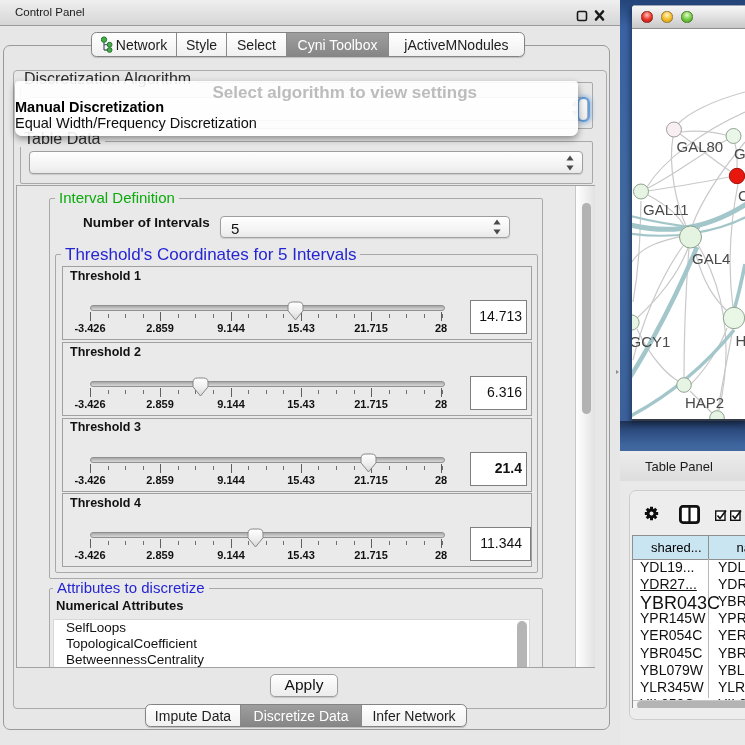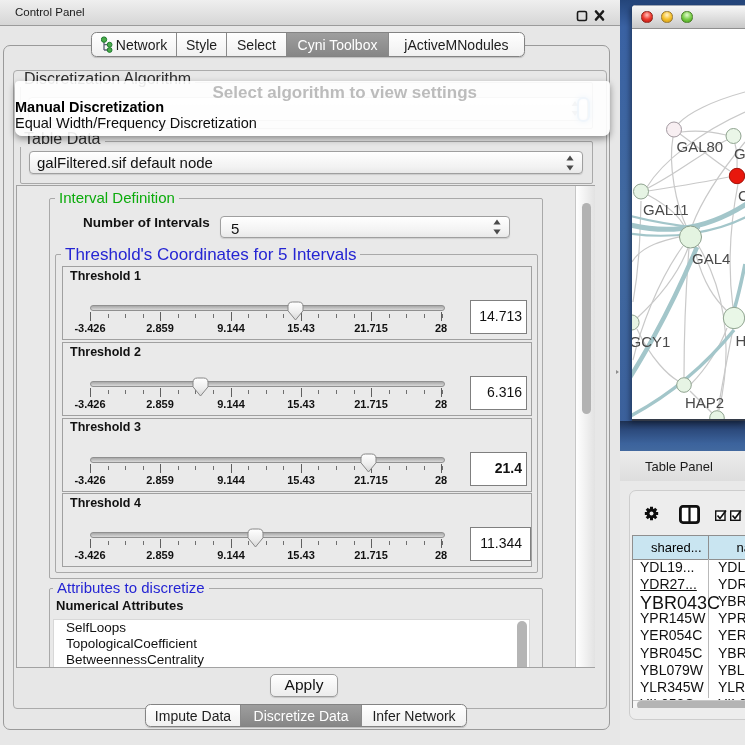--- a/index.html
+++ b/index.html
@@ -54,21 +54,20 @@
 <div class="a" style="left:28px;top:97px;width:558px;height:22px;border:1px solid #b7b7b7;border-radius:4px;background:linear-gradient(#fbfbfb,#ededed);"></div>
 <svg class="a" style="left:570px;top:100px;" width="10" height="17" viewBox="0 0 10 17">
  <path d="M5,1 L8.4,6 L1.6,6 Z" fill="#9a9a9a"></path>
     <path d="M5,16 L8.4,11 L1.6,11 Z" fill="#9a9a9a"></path>
 </svg>
 <div class="a" style="left:577px;top:97px;width:9px;height:21px;border:2.5px solid rgba(80,145,212,0.85);
  border-radius:6px;box-shadow:0 0 4px 1.5px rgba(80,145,212,0.5), inset 0 0 2px rgba(80,145,212,0.4);"></div>
 <div class="gbox" style="left:20px;top:141px;width:571px;height:41px;"></div>
 <div class="gtl" style="left:20px;top:131.3px;color:#2c2c2c;">Table Data</div>
 <div class="combo" style="left:29px;top:151px;width:552px;height:21px;">
- <div class="tx" style="top:2px;left:7px;">galFiltered.sif default node</div>
  <svg style="position:absolute;right:7px;top:2.5px;" width="10" height="16" viewBox="0 0 10 16">
   <path d="M5,0.5 L8.6,5.5 L1.4,5.5 Z" fill="#4a4a4a"></path>
       <path d="M5,15.5 L8.6,10.5 L1.4,10.5 Z" fill="#4a4a4a"></path>
  </svg>
 </div>
 <div class="a" style="left:16px;top:185px;width:579px;height:483px;border:1px solid #a2a2a2;background:#e9e9e9;box-sizing:border-box;"></div>
 <div class="a" style="left:575px;top:186px;width:19px;height:481px;background:linear-gradient(90deg,#ffffff,#f4f4f4 40%,#e2e2e2);border-left:1px solid #c6c6c6;"></div>
 <div class="a" style="left:581.5px;top:203px;width:9.5px;height:211px;border-radius:5px;background:#b2b2b2;"></div>
 <div class="a" style="left:17px;top:186px;width:558px;height:481px;overflow:hidden;">
 <div class="gbox" style="left:32px;top:12px;width:492px;height:379px;"></div>
@@ -201,21 +200,21 @@
 <div class="a" style="left:270px;top:674px;width:66px;height:21px;border:1px solid #9e9e9e;border-radius:5px;
  background:linear-gradient(#ffffff,#ececec);box-shadow:0 1px 1px rgba(0,0,0,0.15);
  font-size:15.5px;color:#111;text-align:center;line-height:20px;">Apply</div>
 <div class="seg" style="left:145px;top:704px;width:320px;height:21px;">
  <div class="s" style="width:95px;">Impute Data</div>
  <div class="s sel" style="width:121px;">Discretize Data</div>
  <div class="s" style="width:104px;">Infer Network</div>
 </div>
 <div class="a" style="left:14.5px;top:81px;width:563px;height:55px;
  background:rgba(255,255,255,0.9);border-radius:4px 4px 7px 7px;
- box-shadow:0 3px 7px rgba(0,0,0,0.4);padding-left:32px;">
+ box-shadow:0 3px 7px rgba(0,0,0,0.4);">
  <div style="position:absolute;left:198px;top:2.9px;font-size:17px;line-height:17px;font-weight:bold;color:#bcbcbc;">Select algorithm to view settings</div>
  <div style="position:absolute;left:0.5px;top:19.4px;font-size:14.5px;line-height:14.5px;font-weight:bold;color:#000;">Manual Discretization</div>
  <div style="position:absolute;left:0.5px;top:35.2px;font-size:14.5px;line-height:14.5px;color:#0d0d0d;">Equal Width/Frequency Discretization</div>
 </div>
 <div class="a" style="left:615.5px;top:369.5px;width:0;height:0;border-top:2.5px solid transparent;border-bottom:2.5px solid transparent;border-left:3.5px solid #8e8e8e;"></div>
 <div class="a" style="left:619.5px;top:0;width:125.5px;height:451px;
  background:linear-gradient(#24457a,#3a62a3 6%,#41699f 50%,#3a5f9b 100%);"></div>
 <div class="a" style="left:619.5px;top:421px;width:125.5px;height:30px;
  background:linear-gradient(#1e3152,#2c4a7c 30%,#3c639c 75%,#42699f);"></div>
 <div class="a" style="left:632px;top:5px;width:113px;height:416px;border-radius:4px 0 0 0;

